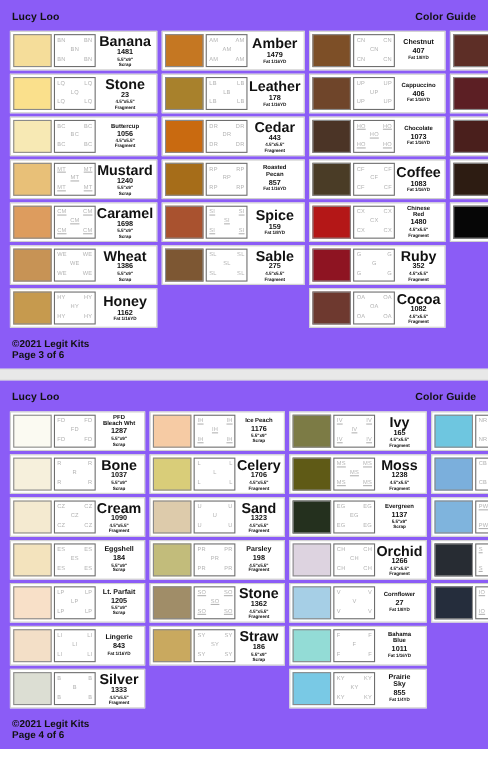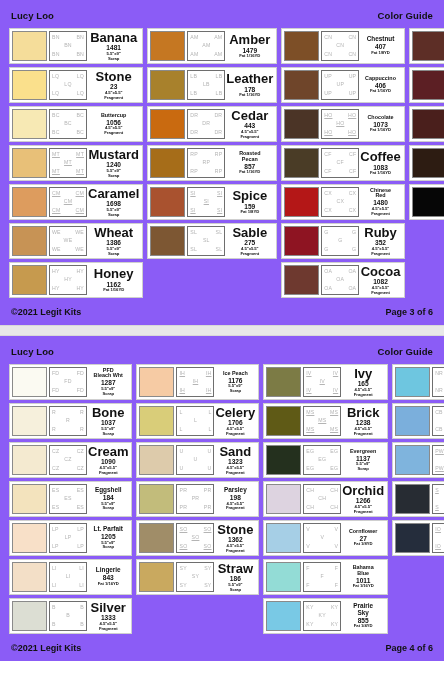--- a/index.html
+++ b/index.html
@@ -123,20 +123,21 @@
     letter-spacing: -0.05px;
   }
   .page-footer {
     display: flex;
     justify-content: space-between;
     align-items: baseline;
     padding: 9px 2px 8px 2px;
     font-size: 9px;
     font-weight: bold;
     color: #111;
+    flex-direction: column;
   }
 </style>
 </head>
 <body>
 
 <div id="root">
     <div class="page">
       <div class="page-header">
         <div class="page-title">Lucy Loo</div>
         <div class="page-guide">Color Guide</div>
@@ -1024,21 +1025,21 @@
               </div>
               <div class="code-row mid">
                 <span class="code ul">MS</span>
               </div>
               <div class="code-row">
                 <span class="code ul">MS</span>
                 <span class="code ul">MS</span>
               </div>
             </div>
             <div class="sw-info">
-              <div class="sw-name s-lg">Brick</div>
+              <div class="sw-name s-lg">Moss</div>
               <div class="sw-num">1238</div>
               <div class="sw-cut">4.5"x5.5"
 Fragment</div>
             </div>
           </div>
           <div class="swatch-card">
             <div class="sw-color" style="background: rgb(36, 48, 30);"></div>
             <div class="sw-codebox">
               <div class="code-row">
                 <span class="code">EG</span>

